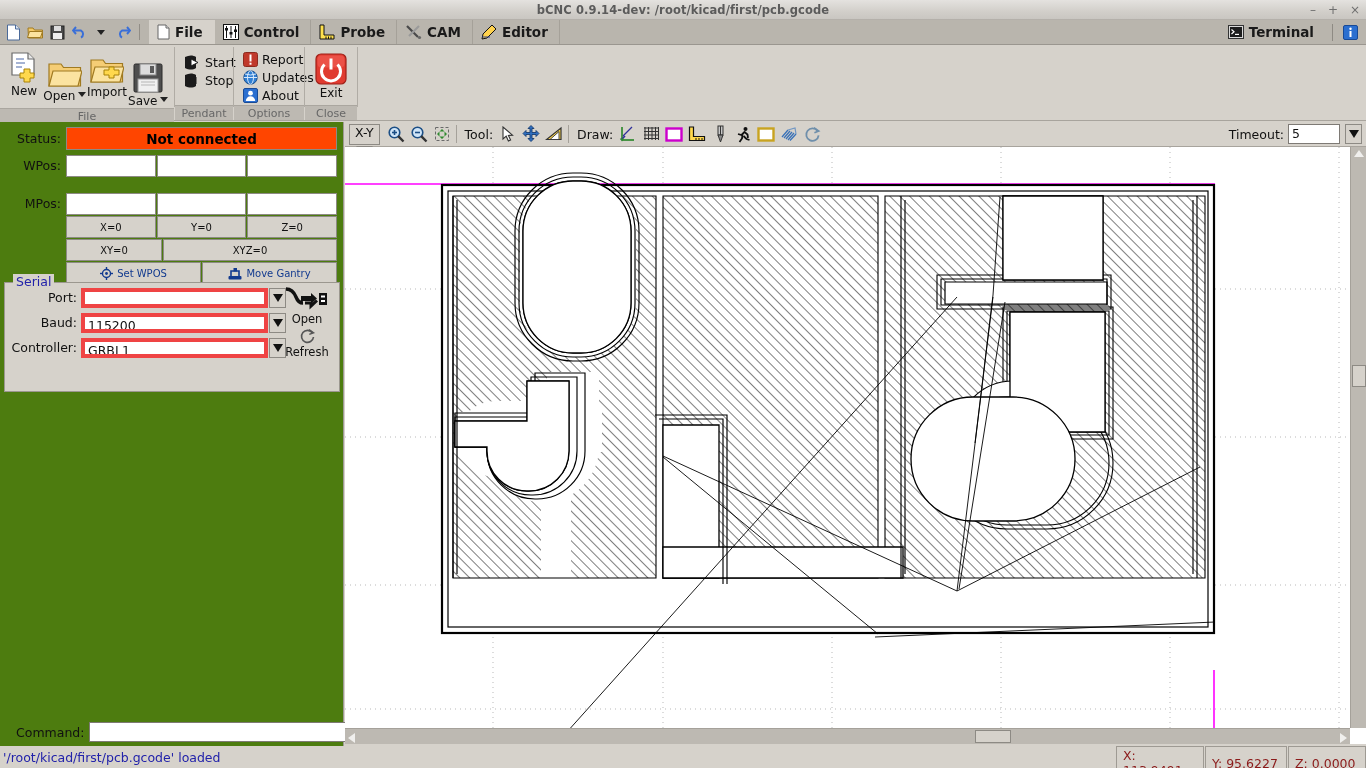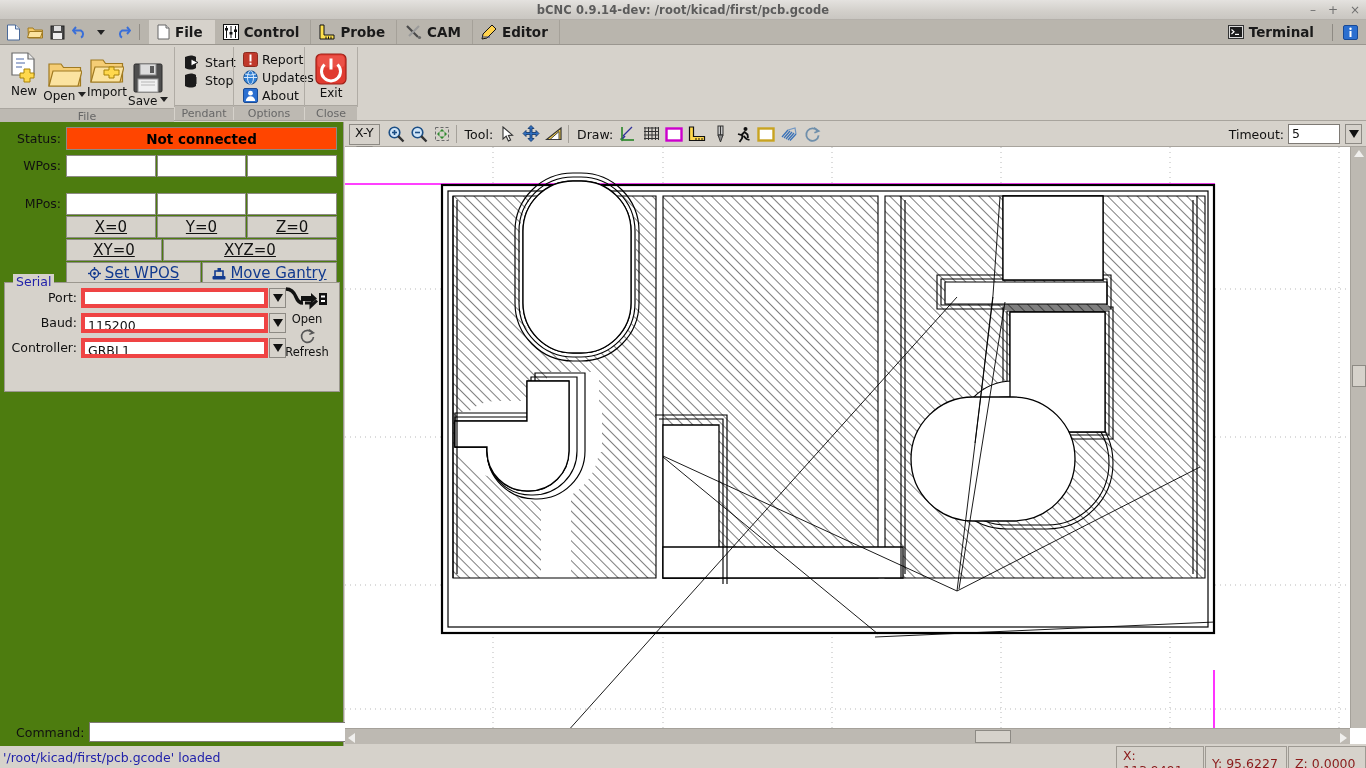--- a/index.html
+++ b/index.html
@@ -113,21 +113,21 @@
   .posgrid { flex: 1; display: flex; margin-right: 6px; gap: 1px; }
   .posfield {
     flex: 1; height: 22px; background: #fff; border: 1px solid #8d8a84;
     font-size: 12px; padding: 0 3px; line-height: 20px; color: #111;
   }
   .btnrow { display: flex; margin: 1px 6px 0 52px; gap: 1px; }
   .gbtn {
     flex: 1; height: 22px;
     background: #d6d2cb; border: 1px solid #8d8a84;
     display: flex; align-items: center; justify-content: center; gap: 4px;
-    font-size: 15px; color: #111; cursor: default; text-decoration: underline;
+    font-size: 10px; color: #111; cursor: default;
   }
   .gbtn.blue { color: #123a8f; }
 
   
   #serial {
     position: absolute; left: 4px; top: 160px; width: 336px; height: 110px;
     border: 1px solid #9b978f; background: #d6d2cb;
   }
   #serial .legend {
     position: absolute; left: 8px; top: -9px; background: #d6d2cb;

